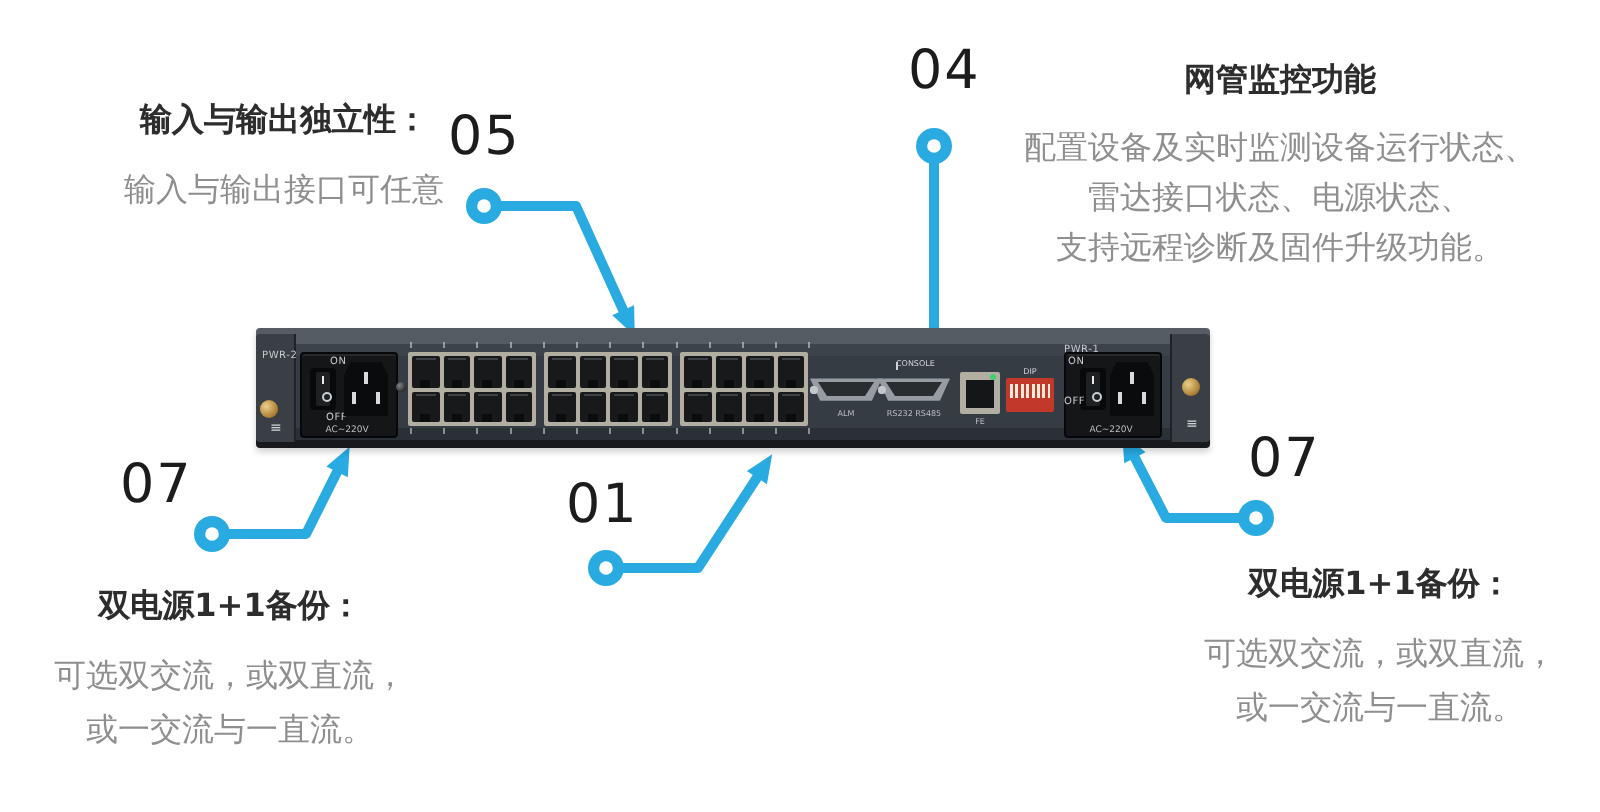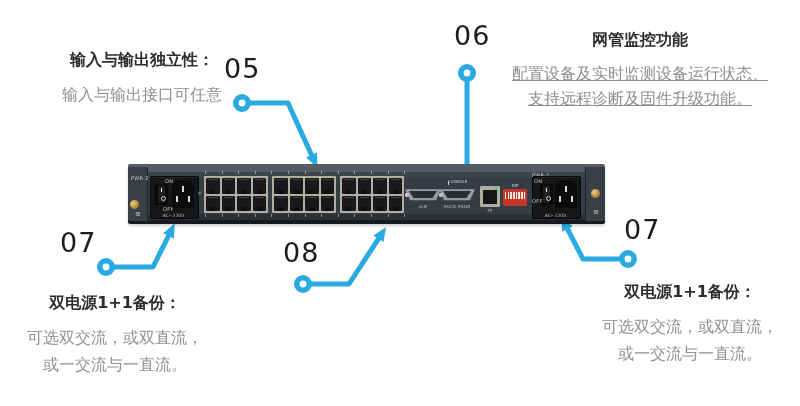--- a/index.html
+++ b/index.html
@@ -5,21 +5,21 @@
   :root { --accent:#29abe2; }
   html,body { margin:0; padding:0; background:#fff; }
   .canvas { position:relative; width:800px; height:406px; background:#ffffff; overflow:hidden;
             font-family:"DejaVu Sans","Liberation Sans",sans-serif; }
 
   
   .num { position:absolute; font-size:27px; color:#1c1c1c; letter-spacing:1px; }
   .tb  { position:absolute;text-align:center; }
   .tb .t { font-size:16px; font-weight:bold; color:#2d2d2d; margin-bottom:10px; }
   .tb .l { font-size:16px; color:#8f8f8f; line-height:27px; }
-  .tb.c06 .l { line-height:25px;text-decoration:underline; }
+  .tb.c06 .l { line-height:25px; }
 
   
   svg.connectors { position:absolute; left:0; top:0; pointer-events:none; }
   .conn { fill:none; stroke:var(--accent,#29abe2); stroke-width:5; stroke-linejoin:round; }
   .dot-outer { fill:var(--accent,#29abe2); }
   .dot-inner { fill:#ffffff; }
 
   
   .device { position:absolute; left:128px; top:164px; width:477px; height:60px; border-radius:2px;
             background:linear-gradient(#555c64 0 8px,#3d434b 8px 14px,#363c44 14px 50px,#2b3036 50px 56px,#17191c 56px);
@@ -99,33 +99,34 @@
       <circle class="dot-outer" cx="106" cy="267" r="9"></circle>
         <circle class="dot-inner" cx="106" cy="267" r="3.4"></circle>
       <circle class="dot-outer" cx="303" cy="284" r="9"></circle>
         <circle class="dot-inner" cx="303" cy="284" r="3.4"></circle>
       <circle class="dot-outer" cx="628" cy="259" r="9"></circle>
         <circle class="dot-inner" cx="628" cy="259" r="3.4"></circle>
     </g>
   </svg>
 
   <div class="num" style="left:224px; top:53px;">05</div>
-  <div class="num" style="left:454px; top:20px;">06</div>
+  <div class="num" style="left:454px; top:20px;">04</div>
   <div class="num" style="left:60px;  top:227px;">07</div>
-  <div class="num" style="left:283px; top:237px;">08</div>
+  <div class="num" style="left:283px; top:237px;">01</div>
   <div class="num" style="left:624px; top:214px;">07</div>
 
   <div class="tb" style="left:62px; top:50px;">
     <div class="t">输入与输出独立性：</div>
     <div class="l">输入与输出接口可任意</div>
   </div>
 
   <div class="tb c06" style="left:512px; top:30px;">
     <div class="t">网管监控功能</div>
     <div class="l">配置设备及实时监测设备运行状态、</div>
+    <div class="l">雷达接口状态、电源状态、</div>
     <div class="l">支持远程诊断及固件升级功能。</div>
   </div>
 
   <div class="tb" style="left:27px; top:293px;">
     <div class="t">双电源1+1备份：</div>
     <div class="l">可选双交流，或双直流，</div>
     <div class="l">或一交流与一直流。</div>
   </div>
 
 

